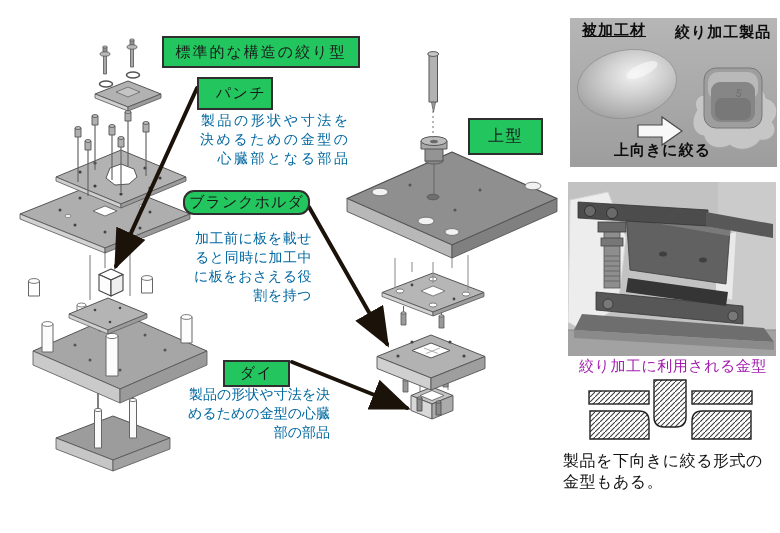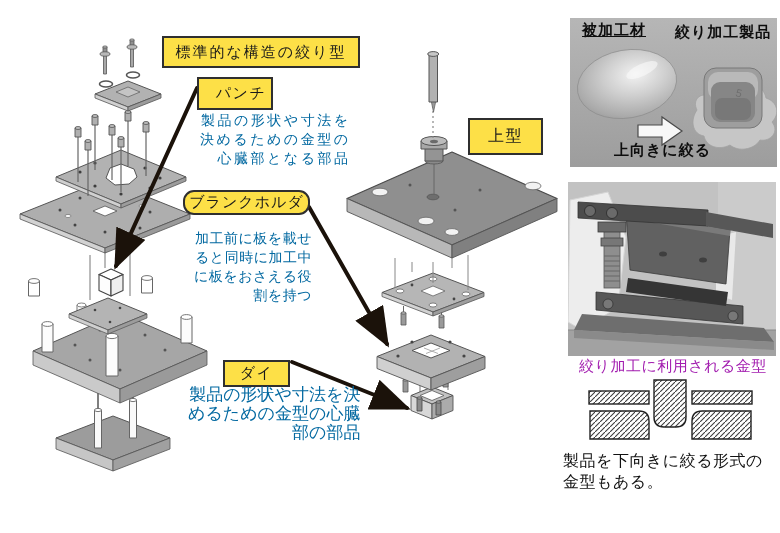--- a/index.html
+++ b/index.html
@@ -2,21 +2,21 @@
 <html><head>
 <meta charset="utf-8">
 <style>
   html,body { margin:0; padding:0; background:#fff; }
   .canvas {
     position:relative; width:780px; height:533px; background:#ffffff;
     font-family:"Liberation Sans","DejaVu Sans",sans-serif; color:#1a1a1a; overflow:hidden;
   }
   .layer { position:absolute; left:0; top:0; }
   .label-box {
-    position:absolute; background:#fde047; border:2px solid #2f2f2f; box-sizing:border-box;
+    position:absolute; background:#22c55e; border:2px solid #2f2f2f; box-sizing:border-box;
     display:flex; align-items:center; justify-content:center;
     font-size:15px; letter-spacing:1.5px; white-space:nowrap;
   }
   .desc {
     position:absolute; white-space:pre-line; font-size:14px; line-height:19px; color:#0369a1;text-align:right;
   }
   .photo { position:absolute; overflow:hidden; }
   .photo-label {
     position:absolute; font-size:15px; letter-spacing:1px; font-weight:600; color:#0d0d0d; white-space:nowrap;
   }
@@ -321,21 +321,21 @@
     <span>ブランクホルダ</span>
   </div>
   <div class="desc" style="left:194px; top:229px; letter-spacing:0.5px;">加工前に板を載せ
 ると同時に加工中
 に板をおさえる役
 割を持つ</div>
 
   <div class="label-box" style="left:223px; top:360px; width:67px; height:27px;">
     <span>ダイ</span>
   </div>
-  <div class="desc" style="left:188px; top:385px; font-size:17px; letter-spacing:0;">製品の形状や寸法を決
+  <div class="desc" style="left:188px; top:385px; font-size:14px; letter-spacing:0;">製品の形状や寸法を決
 めるための金型の心臓
 部の部品</div>
 
   <div class="photo" style="left:570px; top:18px; width:207px; height:149px;">
     <svg width="207" height="149" viewBox="0 0 207 149">
       <defs>
         <linearGradient id="pbg" x1="0" y1="0" x2="0" y2="1">
           <stop offset="0" stop-color="#b6b6b6"></stop>
             <stop offset="1" stop-color="#9d9d9d"></stop>
         </linearGradient>

